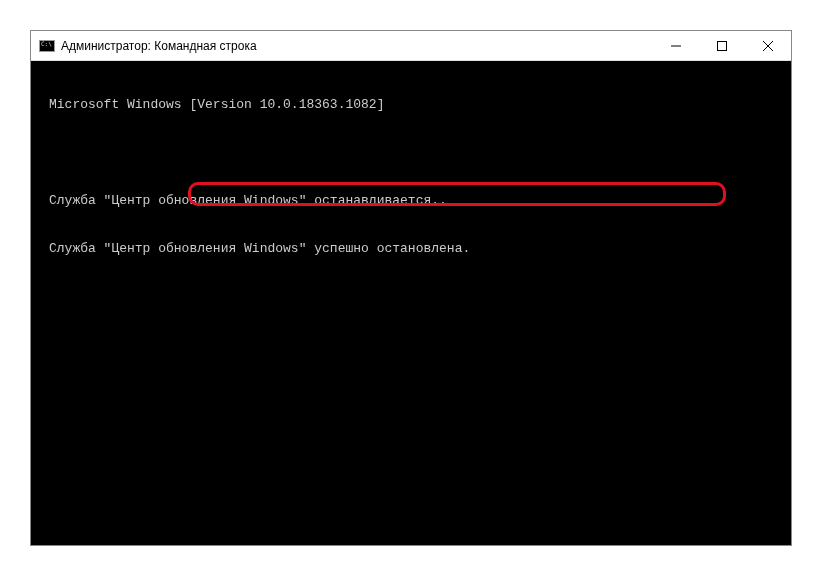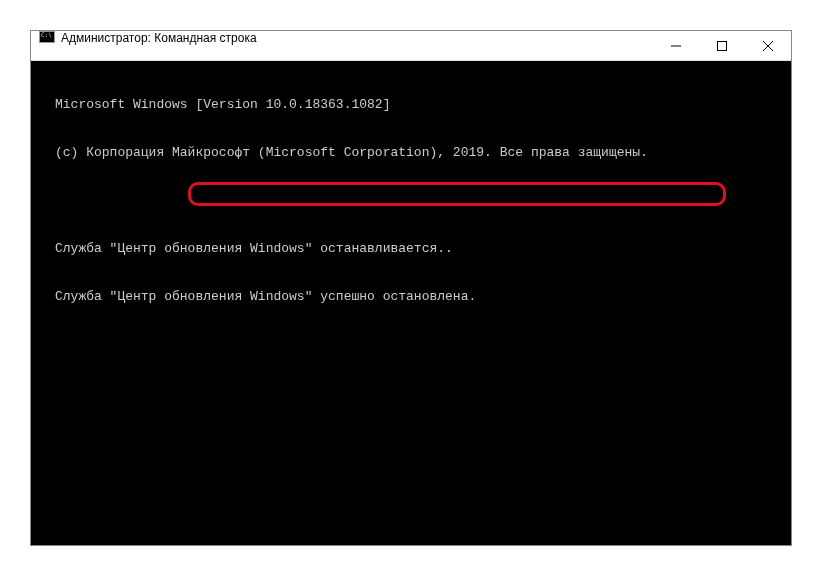--- a/index.html
+++ b/index.html
@@ -21,21 +21,21 @@
       left: 30px;
       width: 762px;
       height: 516px;
       background: #ffffff;
       border: 1px solid #888;
     }
     .titlebar {
       height: 30px;
       background: #ffffff;
       display: flex;
-      align-items: flex-start;
+      align-items: center;
       border-bottom: 1px solid #e0e0e0;
     }
     .titlebar-icon {
       width: 16px;
       height: 12px;
       margin-left: 8px;
       margin-right: 6px;
       background: #000;
       border: 1px solid #999;
       position: relative;
@@ -73,21 +73,21 @@
       stroke: #000;
       stroke-width: 1;
       fill: none;
     }
     .terminal-body {
       background: #000000;
       color: #cccccc;
       font-family: Consolas, "Courier New", monospace;
       font-size: 13px;
       line-height: 16px;
-      padding: 4px 24px;
+      padding: 4px 18px;
       height: calc(100% - 30px);
       white-space: pre;
       position: relative;
     }
     .terminal-line {
       min-height: 16px;
     }
     .highlight-box {
       position: absolute;
       border: 3px solid #e01020;
@@ -116,21 +116,20 @@
       <div class="window-btn">
         <svg width="10" height="10">
             <line x1="0" y1="0" x2="10" y2="10"></line>
             <line x1="10" y1="0" x2="0" y2="10"></line>
           </svg>
       </div>
     </div>
   </div>
   <div class="terminal-body">
     <div class="terminal-line">Microsoft Windows [Version 10.0.18363.1082]</div>
-    <div class="terminal-line">(c) Корпорация Майкрософт (Microsoft Corporation), 2019. Все права защищены.</div>
     <div class="terminal-line"></div>
     <div class="terminal-line">Служба "Центр обновления Windows" останавливается..</div>
     <div class="terminal-line">Служба "Центр обновления Windows" успешно остановлена.</div>
     <div class="terminal-line"></div>
     <div class="terminal-line"></div>
 
     <div class="highlight-box" style="top: 121px; left: 157px; width: 538px; height: 24px;"></div>
   </div>
 </div>
 

